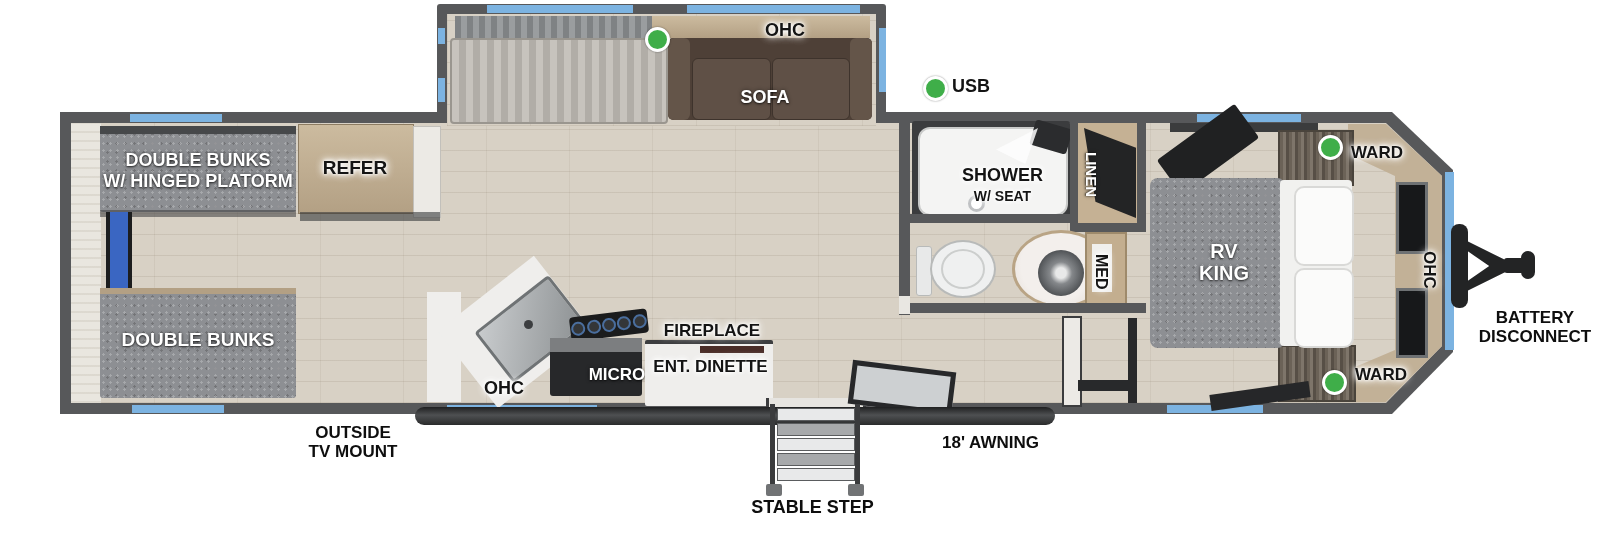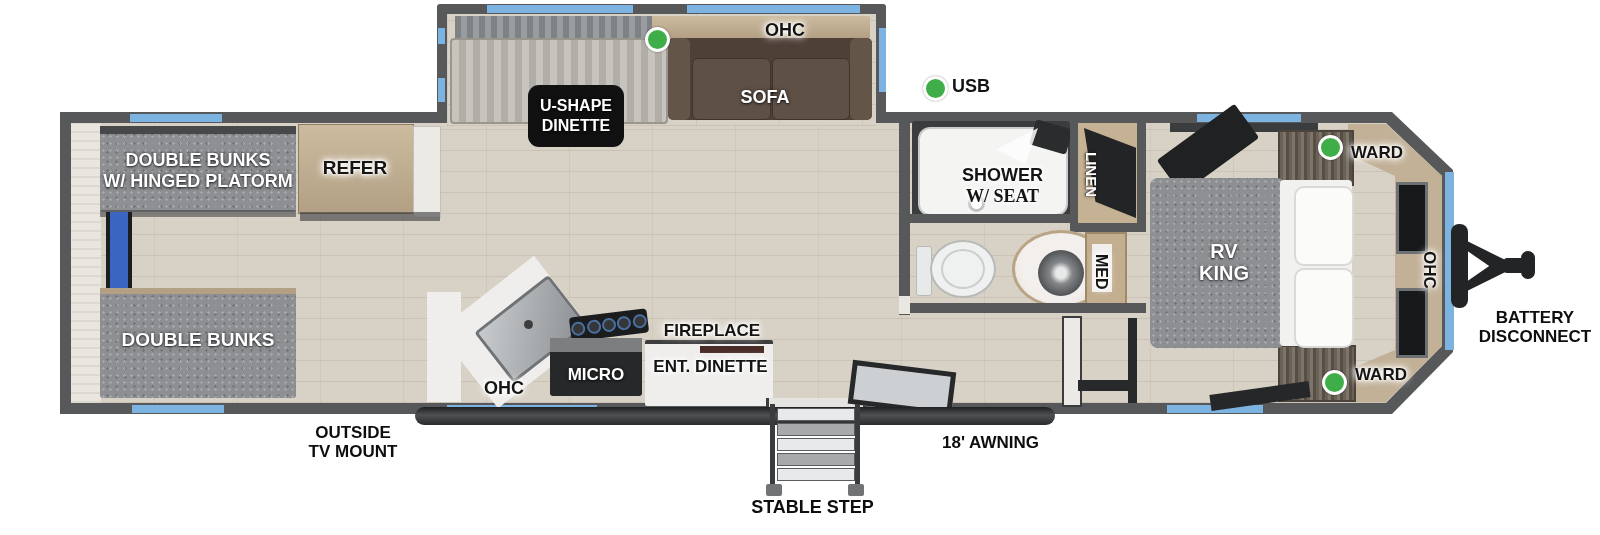--- a/index.html
+++ b/index.html
@@ -35,24 +35,20 @@
               clip-path:polygon(0 0,1332px 0,1393px 58px,1393px 240px,1332px 302px,0 302px);"></div>
   <div class="abs floor" style="left:71px;top:123px;width:1371px;height:280px;
               clip-path:polygon(0 0,1315px 0,1371px 53px,1371px 223px,1315px 280px,0 280px);"></div>
 
   <div class="abs" style="left:437px;top:4px;width:449px;height:113px;background:#57585a;border-radius:3px;"></div>
   <div class="abs floor" style="left:447px;top:14px;width:429px;height:112px;"></div>
   <div class="abs" style="left:455px;top:16px;width:197px;height:22px;background:repeating-linear-gradient(90deg,#7f8284 0 6px,#9a9d9f 6px 12px);"></div>
   <div class="abs tan" style="left:652px;top:16px;width:218px;height:22px;"></div>
 
   <div class="abs stripes" style="left:450px;top:38px;width:214px;height:82px;border:2px solid #9a968f;border-radius:4px;"></div>
-  <div class="abs ctr" style="left:528px;top:85px;width:96px;height:62px;background:#111;border-radius:11px;">
-     <span class="lwht" style="font-size:16px;line-height:20px;">U-SHAPE</span>
-     <span class="lwht" style="font-size:16px;line-height:20px;">DINETTE</span>
-  </div>
 
   <div class="abs" style="left:668px;top:38px;width:204px;height:82px;background:#4e4037;border-radius:5px;"></div>
   <div class="abs" style="left:668px;top:38px;width:22px;height:82px;background:#645549;border-radius:6px;"></div>
   <div class="abs" style="left:850px;top:38px;width:22px;height:82px;background:#645549;border-radius:6px;"></div>
   <div class="abs" style="left:692px;top:58px;width:77px;height:60px;background:#5f5046;border-radius:6px;border:1px solid #3e332c;"></div>
   <div class="abs" style="left:772px;top:58px;width:76px;height:60px;background:#5f5046;border-radius:6px;border:1px solid #3e332c;"></div>
   <div class="abs ctr" style="left:730px;top:86px;width:70px;height:22px;">
      <span class="lwht" style="font-size:18px;">SOFA</span>
   </div>
   <div class="abs ctr" style="left:755px;top:19px;width:60px;height:22px;">
@@ -108,21 +104,21 @@
   <div class="abs" style="left:570px;top:313px;width:78px;height:24px;transform:rotate(-7deg);background:#1b1c1d;border-radius:4px;
               display:flex;align-items:center;justify-content:space-evenly;">
     <span style="width:10px;height:10px;border-radius:50%;background:#343638;border:2px solid #4a6e9e;display:block;"></span>
     <span style="width:10px;height:10px;border-radius:50%;background:#343638;border:2px solid #4a6e9e;display:block;"></span>
     <span style="width:10px;height:10px;border-radius:50%;background:#343638;border:2px solid #4a6e9e;display:block;"></span>
     <span style="width:10px;height:10px;border-radius:50%;background:#343638;border:2px solid #4a6e9e;display:block;"></span>
     <span style="width:10px;height:10px;border-radius:50%;background:#343638;border:2px solid #4a6e9e;display:block;"></span>
   </div>
   <div class="abs" style="left:550px;top:338px;width:92px;height:58px;background:#27282a;border-radius:3px;"></div>
   <div class="abs" style="left:550px;top:338px;width:92px;height:14px;background:#7c7e80;"></div>
-  <div class="abs ctr" style="left:550px;top:364px;width:92px;height:22px;">
+  <div class="abs ctr" style="left:550px;top:364px;width:92px;height:22px;padding-left:21px;">
      <span class="lwht" style="font-size:17px;">MICRO</span>
   </div>
   <div class="abs ctr" style="left:474px;top:377px;width:60px;height:22px;">
      <span class="lblk" style="font-size:18px;">OHC</span>
   </div>
 
   <div class="abs white" style="left:645px;top:340px;width:128px;height:62px;border-top:4px solid #3c3d3f;border-radius:2px;"></div>
   <div class="abs" style="left:700px;top:346px;width:64px;height:7px;background:#4a2d28;"></div>
   <div class="abs ctr" style="left:653px;top:321px;width:118px;height:20px;">
      <span class="lblk" style="font-size:17px;">FIREPLACE</span>
@@ -137,21 +133,21 @@
   <div class="abs wall" style="left:899px;top:123px;width:11px;height:192px;"></div>
   <div class="abs" style="left:899px;top:296px;width:11px;height:18px;background:#e9e7e2;"></div>
   <div class="abs" style="left:912px;top:121px;width:158px;height:97px;background:#3b3c3e;border-radius:3px;"></div>
   <div class="abs" style="left:918px;top:127px;width:146px;height:85px;background:#f4f4f3;border:2px solid #c9cac9;border-radius:12px;"></div>
   <div class="abs" style="left:1032px;top:124px;width:38px;height:26px;background:#2b2c2e;transform:rotate(16deg);border-radius:3px;"></div>
   <div class="abs" style="left:996px;top:128px;width:42px;height:36px;background:#fdfdfd;opacity:.85;
               clip-path:polygon(100% 0,0 60%,70% 100%);"></div>
   <div class="abs" style="left:968px;top:195px;width:11px;height:11px;border:3px solid #bfc1c3;border-radius:50%;background:#fff;"></div>
   <div class="abs ctr" style="left:930px;top:147px;width:145px;height:46px;">
      <span class="lblk" style="font-size:18px;line-height:21px;margin-top:31px;">SHOWER</span>
-     <span class="lblk" style="font-size:18px;line-height:21px;font-family:Liberation Serif, serif;">W/ SEAT</span>
+     <span class="lblk" style="font-size:14px;line-height:21px;">W/ SEAT</span>
   </div>
   <div class="abs wall" style="left:910px;top:214px;width:160px;height:9px;"></div>
 
   <div class="abs wall" style="left:1070px;top:123px;width:8px;height:102px;"></div>
   <div class="abs" style="left:1078px;top:123px;width:60px;height:102px;background:#c5b194;"></div>
   <div class="abs" style="left:1084px;top:128px;width:52px;height:90px;background:#232425;clip-path:polygon(0 0,100% 22%,100% 100%,22% 82%);"></div>
   <div class="abs ctr" style="left:1078px;top:133px;width:26px;height:82px;">
      <span class="lwht vrt" style="font-size:15px;">LINEN</span>
   </div>
   <div class="abs wall" style="left:1070px;top:223px;width:76px;height:9px;"></div>

